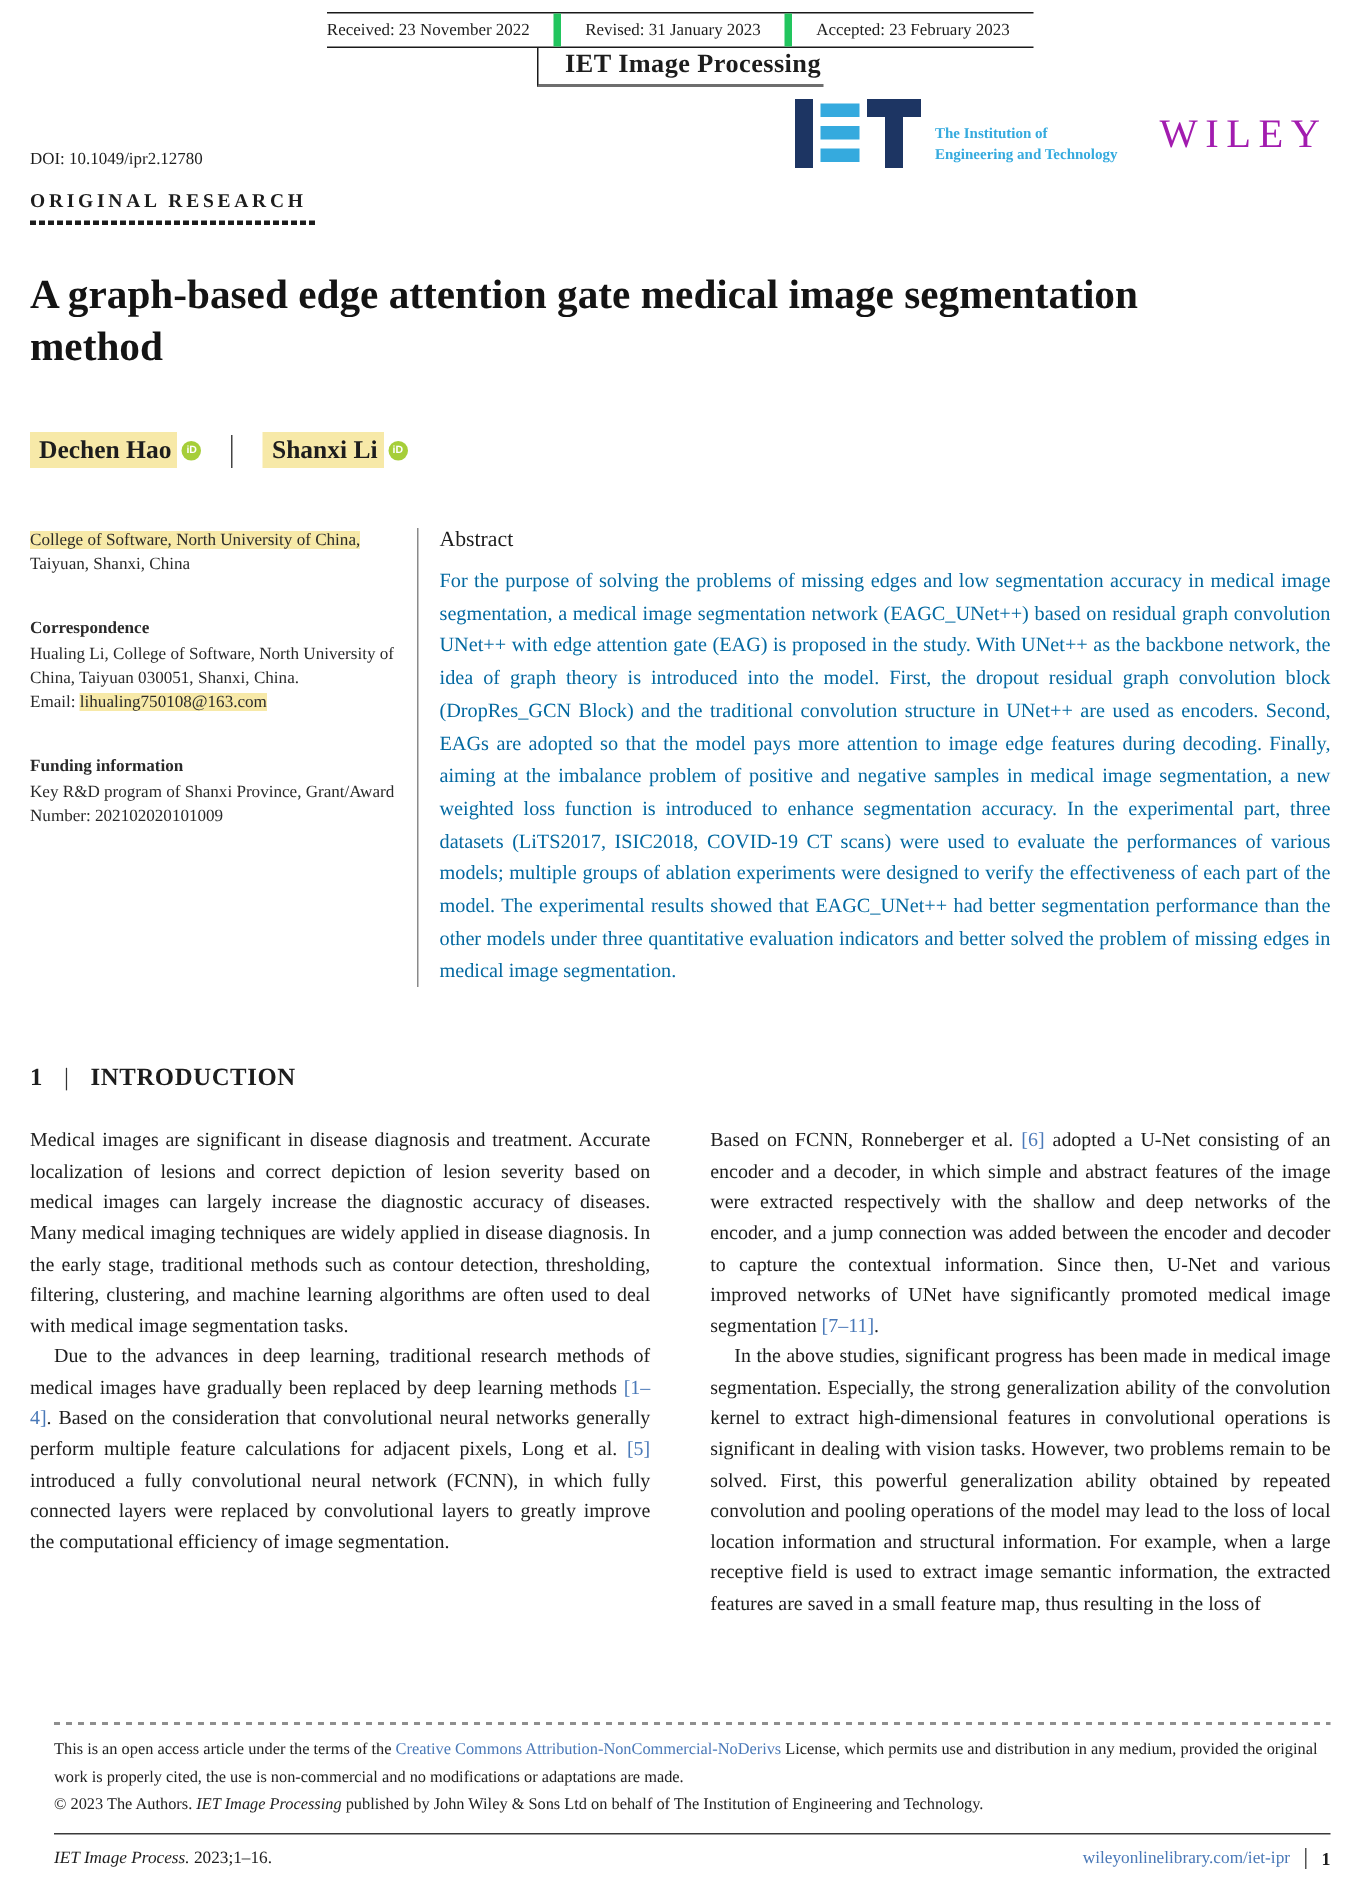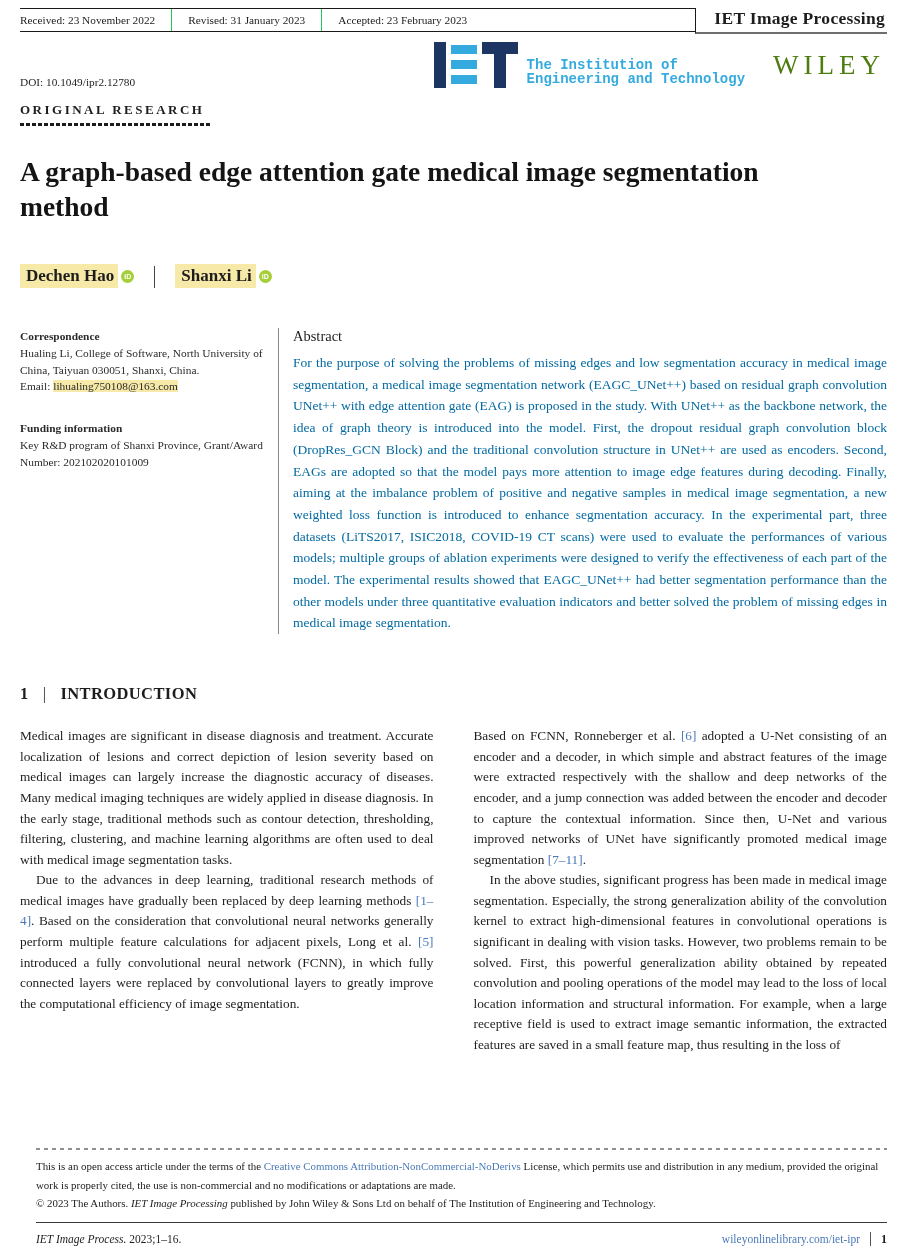--- a/index.html
+++ b/index.html
@@ -4,37 +4,37 @@
 <style>
   * { margin:0; padding:0; box-sizing:border-box; }
   html,body { background:#ffffff; }
   body {
     width:907px; height:1254px; position:relative; overflow:hidden;
     font-family:"Liberation Serif", serif; color:#1d1d1d;
   }
   .page { padding:8px 20px 0 20px; position:relative; height:100%; }
 
   
-  .header-bar { display:flex; align-items:flex-start; }
+  .header-bar { display:flex; align-items:center;flex-direction:column; }
   .dates { flex:1; display:flex; align-items:center; border-top:1.5px solid #1a1a1a; border-bottom:1.5px solid #1a1a1a; }
   .date-item { font-size:11.3px; padding:5px 16px 5px 0; white-space:nowrap; }
-  .date-item + .date-item { border-left:1px solid #22c55e; padding-left:16px; }
+  .date-item + .date-item { border-left:5px solid #22c55e; padding-left:16px; }
   .journal-cell {
     border-left:1px solid #1a1a1a; border-bottom:2px solid #6e6e6e;
     display:flex; align-items:center; padding:0 2px 3px 18px;
     font-weight:bold; font-size:17.5px; letter-spacing:0.3px; white-space:nowrap;
   }
 
   
   .doi-row { display:flex; justify-content:space-between; align-items:flex-end; margin-top:8px; }
   .doi { font-size:11.3px; margin-top:8px; }
   .brand { display:flex; align-items:center; gap:28px; padding-right:2px; }
   .iet-logo { display:flex; align-items:flex-end; gap:9px; }
-  .iet-text { font-family:Liberation Mono, monospace; font-weight:bold; font-size:14px; line-height:13.5px; color:#35aade; padding-bottom:2px; }
-  .wiley { font-size:27px; letter-spacing:5px; color:#4d7c0f; }
+  .iet-text { font-family:Liberation Serif, serif; font-weight:bold; font-size:10px; line-height:13.5px; color:#35aade; padding-bottom:2px; }
+  .wiley { font-size:27px; letter-spacing:5px; color:#a21caf; }
 
   
   .article-type { margin-top:14px; font-weight:bold; font-size:13px; letter-spacing:2.5px; }
   .article-type-rule { width:192px; height:3px; margin-top:5px;
     background:repeating-linear-gradient(90deg,#1c1c1c 0 4px, transparent 4px 6px); }
 
   
   .title { margin-top:28px; max-width:830px; font-size:27.5px; line-height:35px; color:#141414; }
   .authors { margin-top:40px; display:flex; align-items:flex-end; }
   .author { display:inline-flex; align-items:center; }
@@ -126,20 +126,24 @@
     <span class="author-divider"></span>
     <span class="author">
       <span class="author-name">Shanxi Li</span>
       <span class="orcid">iD</span>
     </span>
   </div>
 
   <div class="info-abstract">
     <div class="side-info">
       <div class="info-block">
+        <span class="hl">College of Software, North University of China,</span><br>
+        <span>Taiyuan, Shanxi, China</span>
+      </div>
+      <div class="info-block">
         <div class="info-heading">Correspondence</div>
         <div>Hualing Li, College of Software, North University of China, Taiyuan 030051, Shanxi, China.</div>
         <div><span>Email: </span><span class="hl">lihualing750108@163.com</span></div>
       </div>
       <div class="info-block">
         <div class="info-heading">Funding information</div>
         <div>Key R&amp;D program of Shanxi Province, Grant/Award Number: 202102020101009</div>
       </div>
     </div>
     <div class="divider-v"></div>

